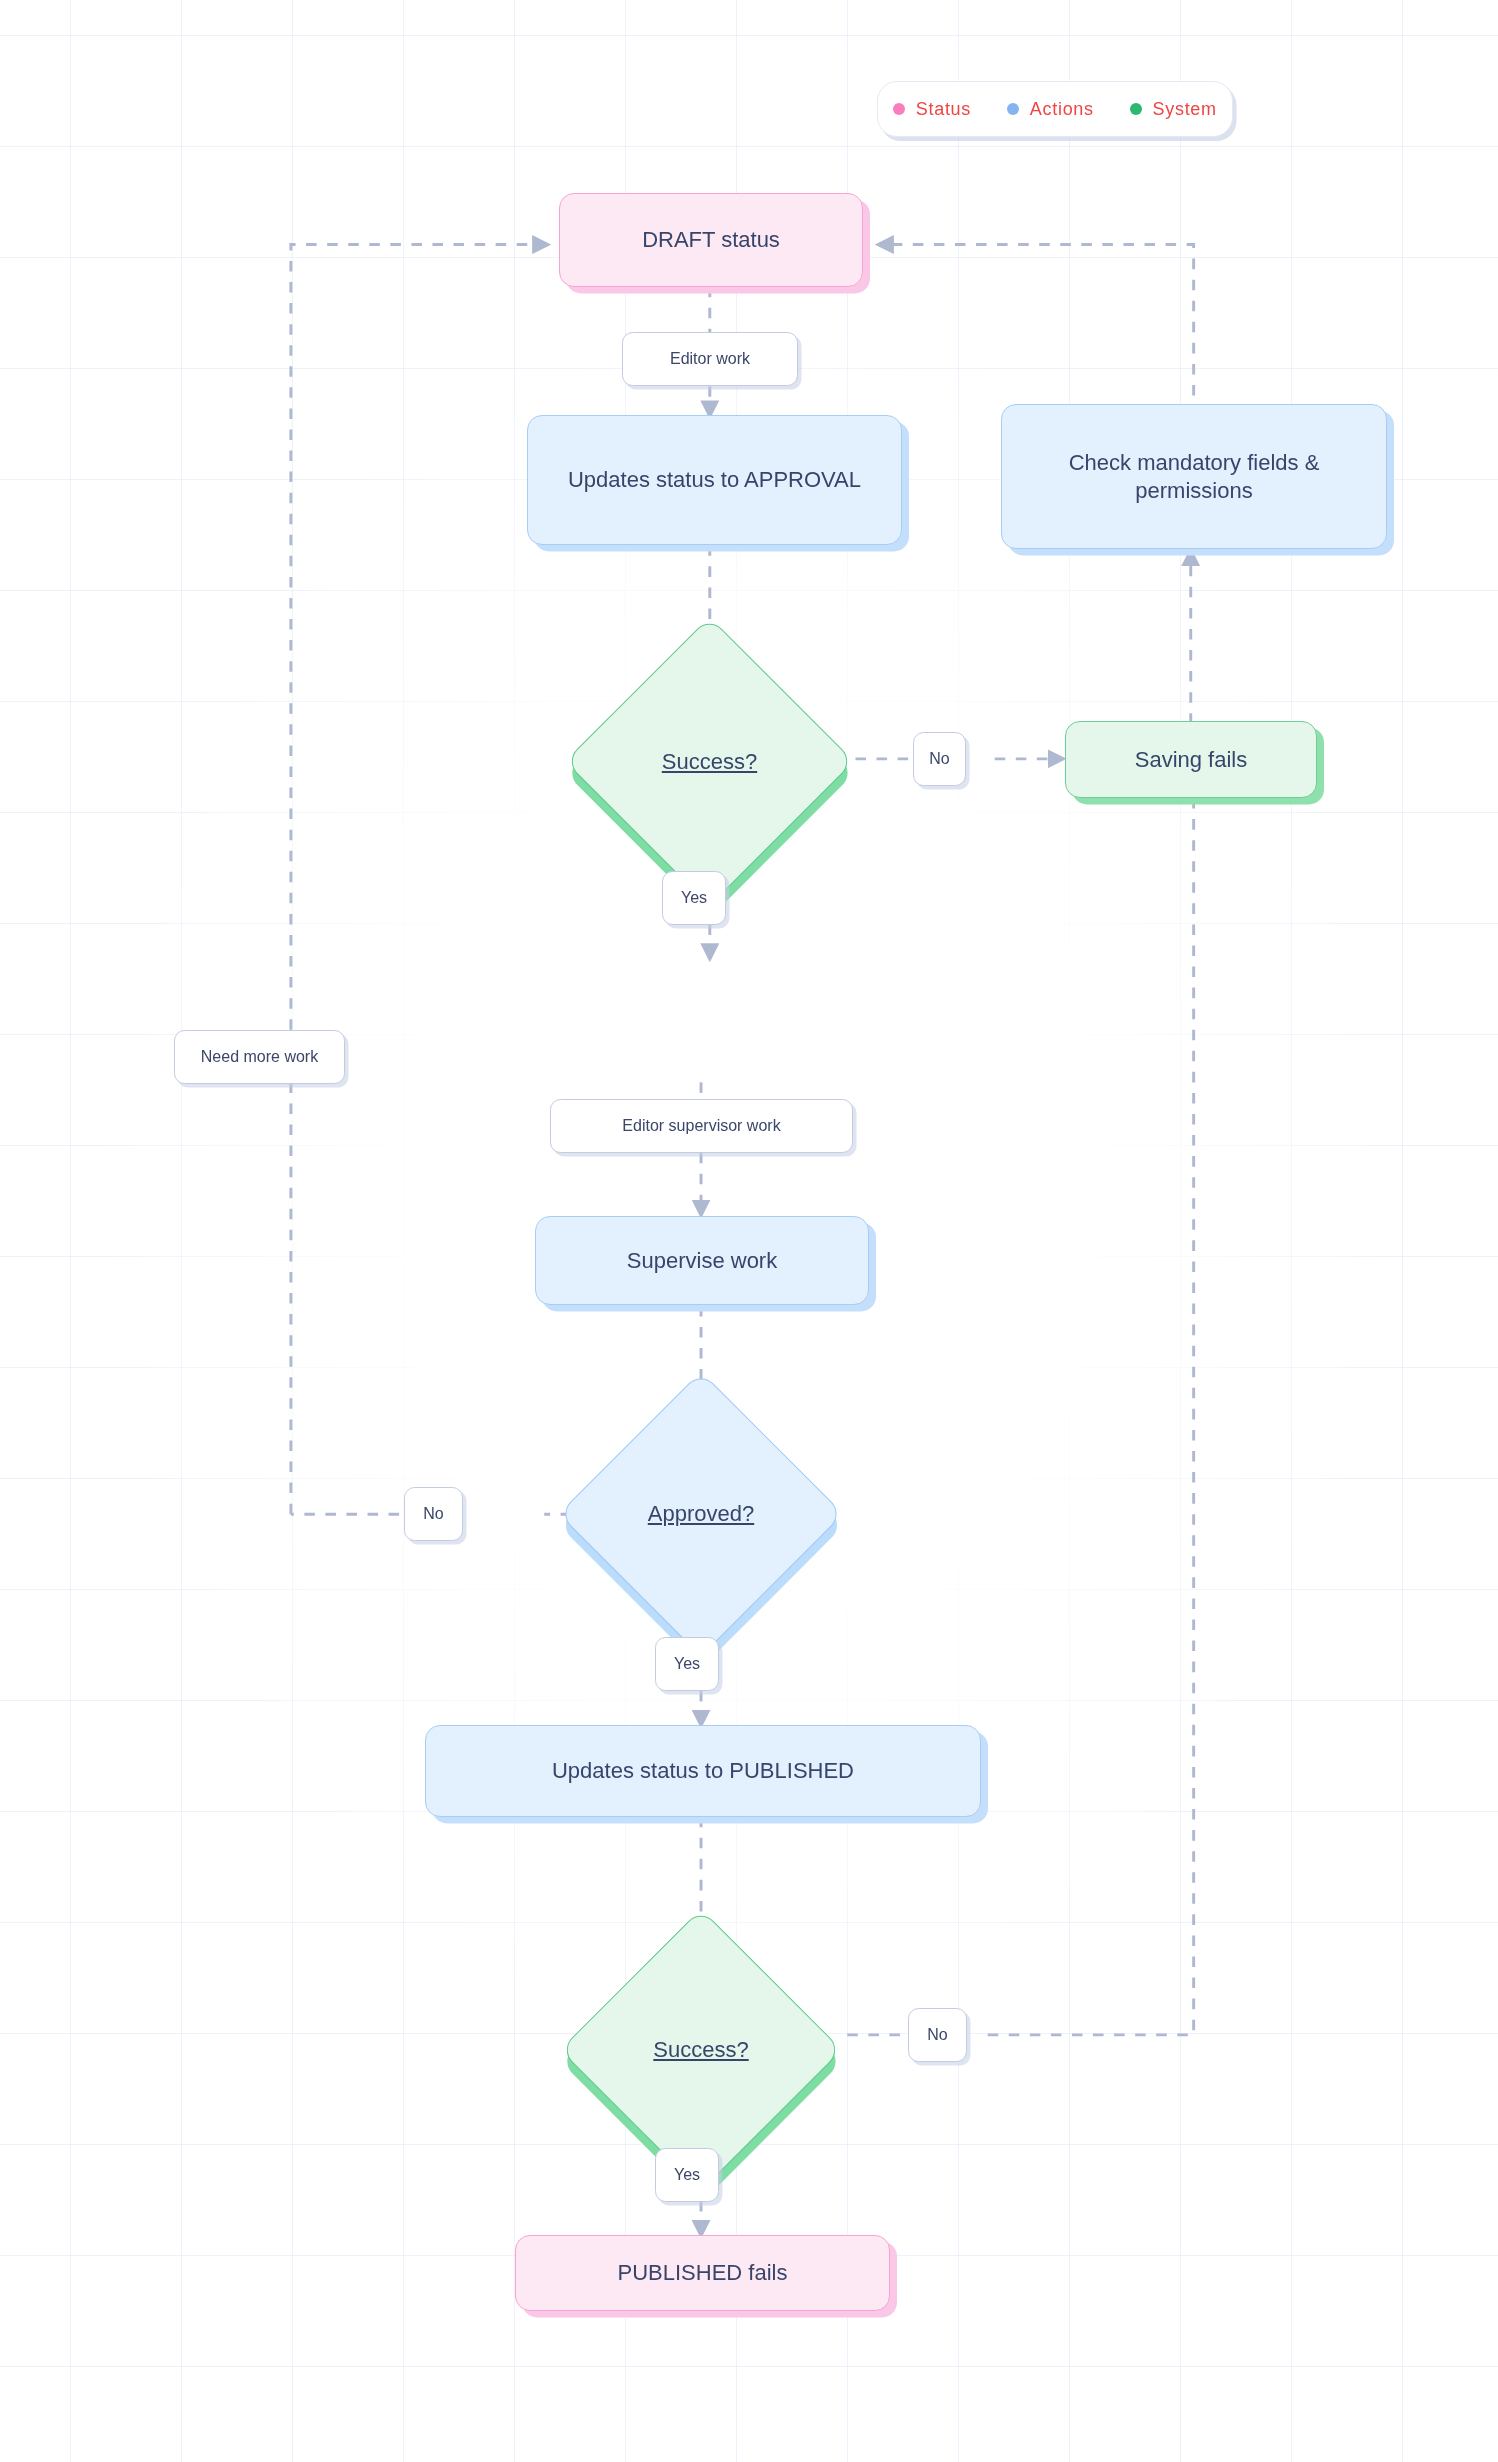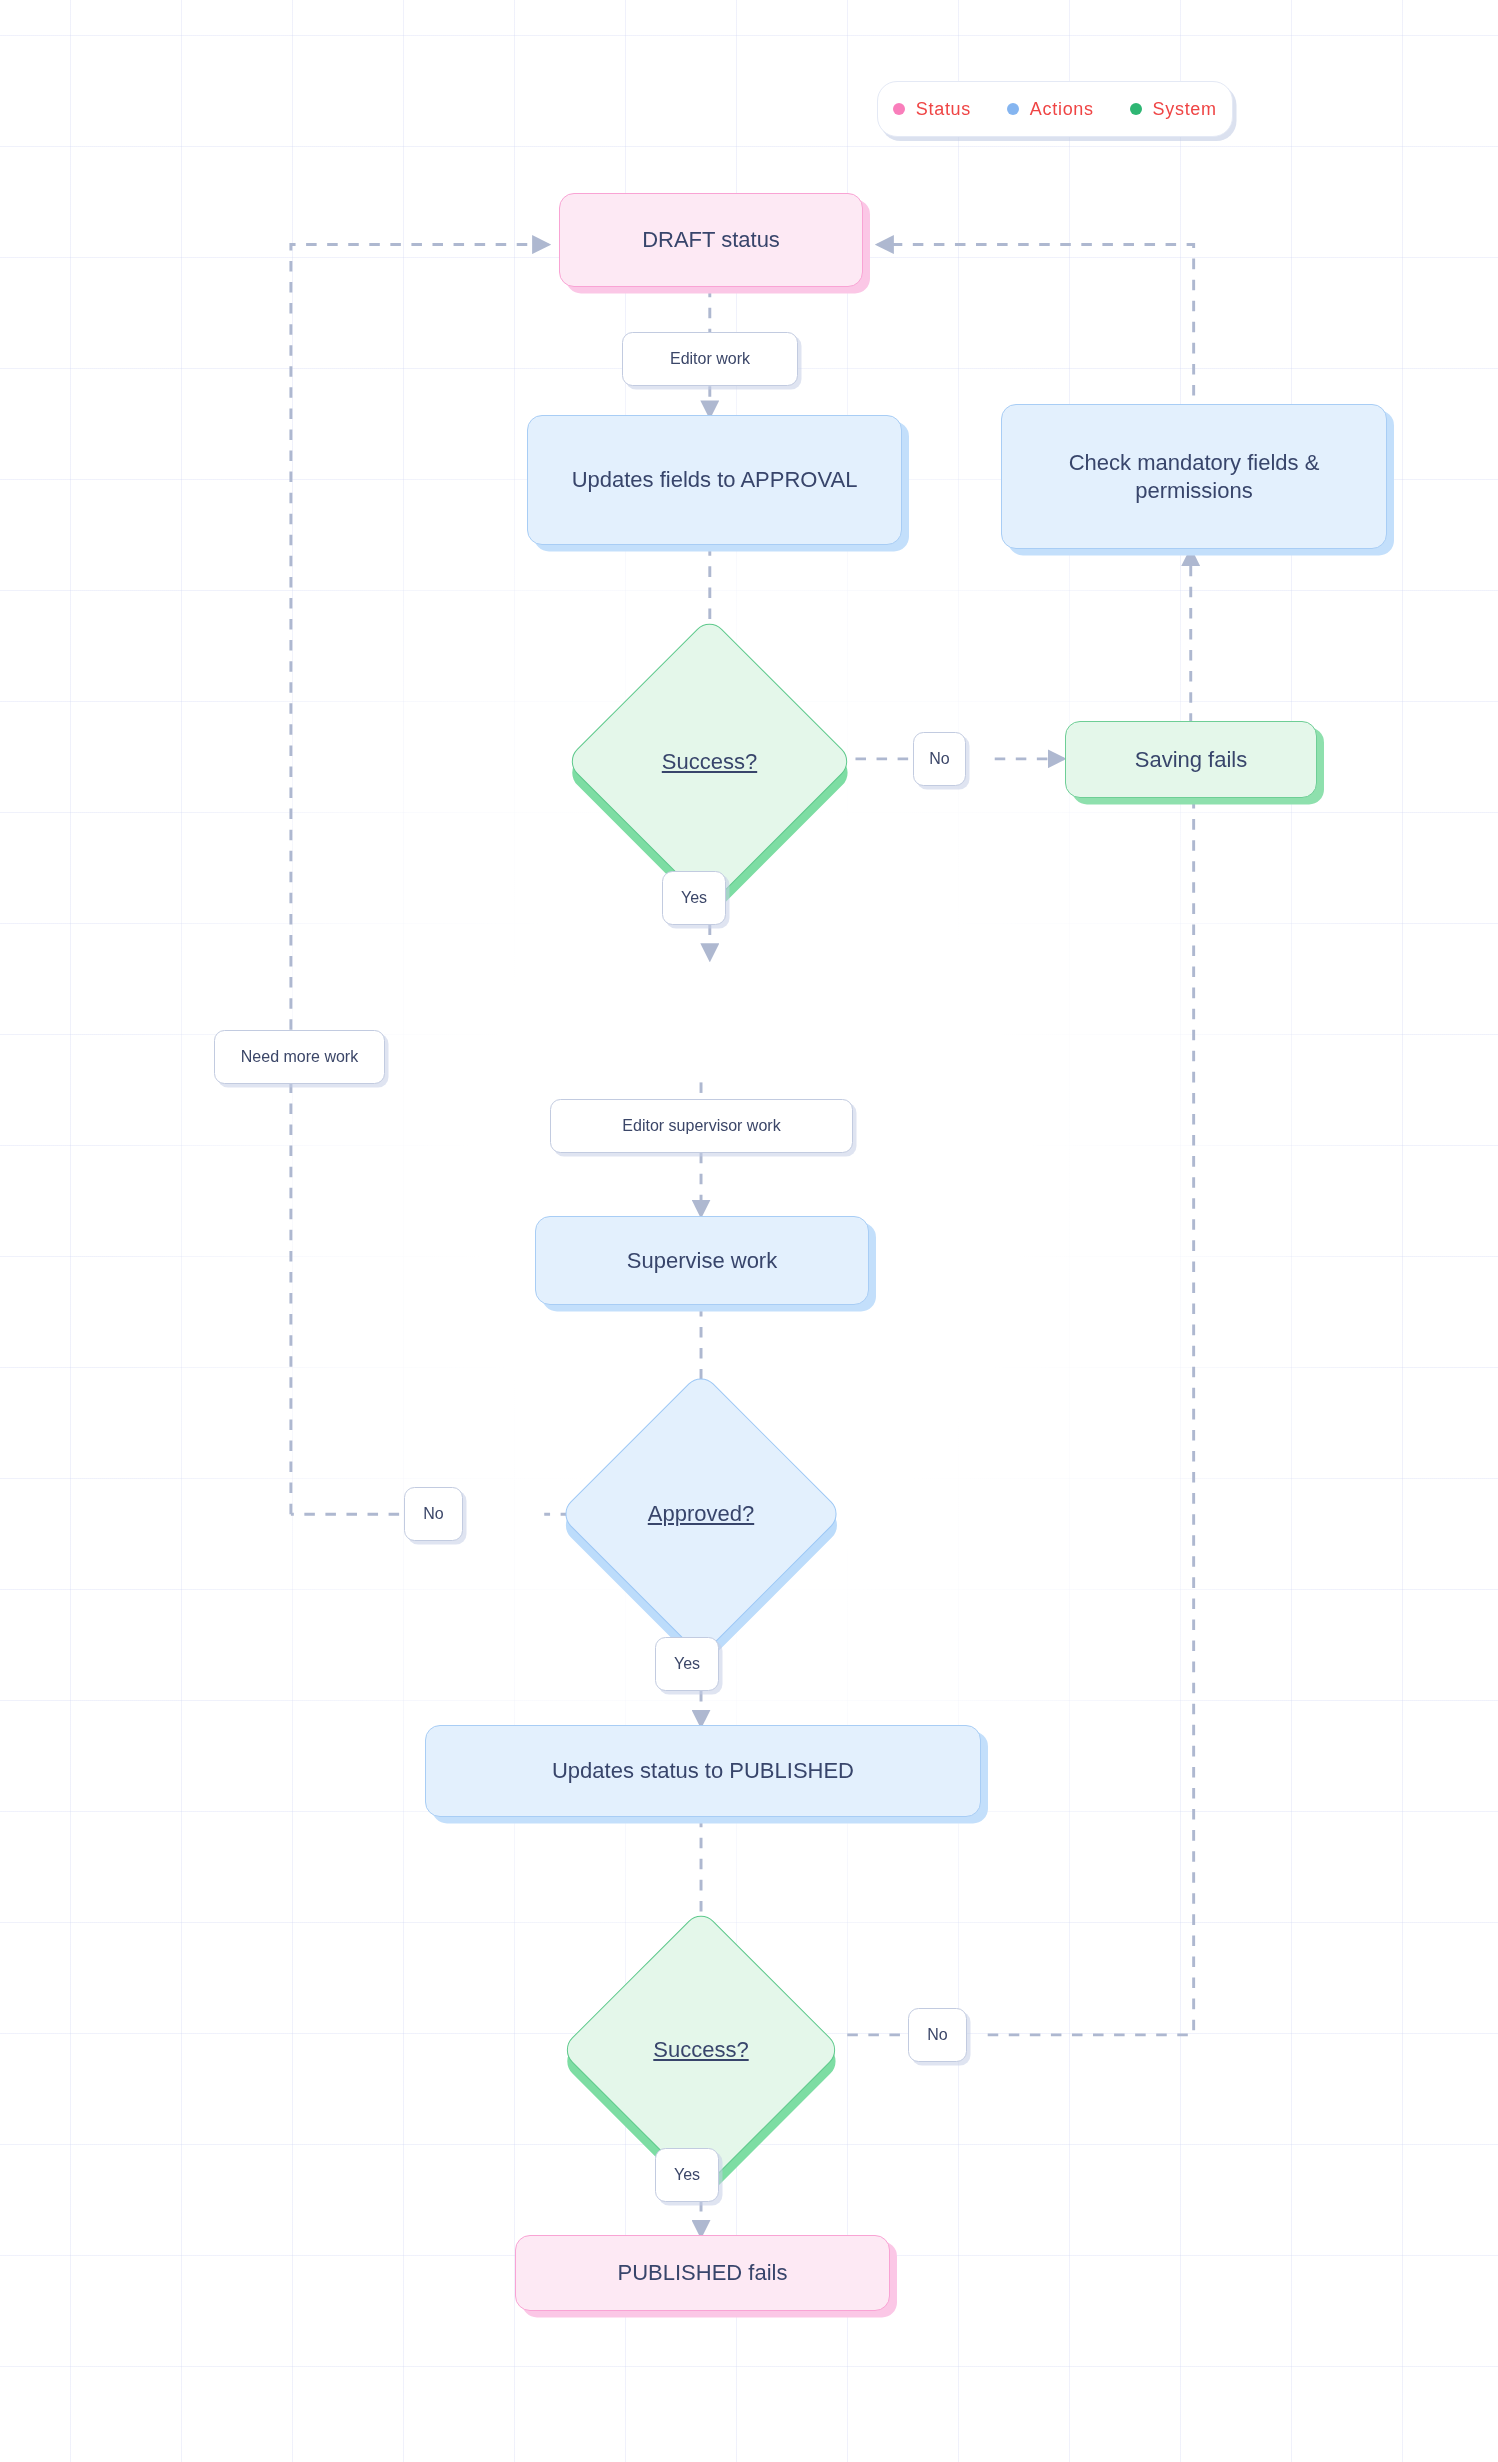--- a/index.html
+++ b/index.html
@@ -220,21 +220,21 @@
 
   <div class="node node-box status" style="left:559px; top:193px; width:304px; height:94px;">
     <span>DRAFT status</span>
   </div>
 
   <div class="edge-label" style="left:622px; top:332px; width:176px; height:54px;">
     <span>Editor work</span>
   </div>
 
   <div class="node node-box action" style="left:527px; top:415px; width:375px; height:130px;">
-    <span>Updates fields to APPROVAL</span>
+    <span>Updates status to APPROVAL</span>
   </div>
 
   <div class="node node-box action" style="left:1001px; top:404px; width:386px; height:145px;">
     <span>Check mandatory fields &amp; permissions</span>
   </div>
 
   <div class="diamond-wrap" style="left:607px; top:659px; width:205px; height:205px;">
     <div class="diamond-shape system"></div>
     <div class="diamond-label">Success?</div>
   </div>
@@ -245,21 +245,21 @@
 
   <div class="node node-box systembox" style="left:1065px; top:721px; width:252px; height:77px;">
     <span>Saving fails</span>
   </div>
 
   <div class="edge-label" style="left:662px; top:871px; width:64px; height:54px;">
     <span>Yes</span>
   </div>
 
 
-  <div class="edge-label" style="left:174px; top:1030px; width:171px; height:54px;margin-left:40px;">
+  <div class="edge-label" style="left:174px; top:1030px; width:171px; height:54px;">
     <span>Need more work</span>
   </div>
 
   <div class="edge-label" style="left:550px; top:1099px; width:303px; height:54px;">
     <span>Editor supervisor work</span>
   </div>
 
   <div class="node node-box action" style="left:535px; top:1216px; width:334px; height:89px;">
     <span>Supervise work</span>
   </div>

